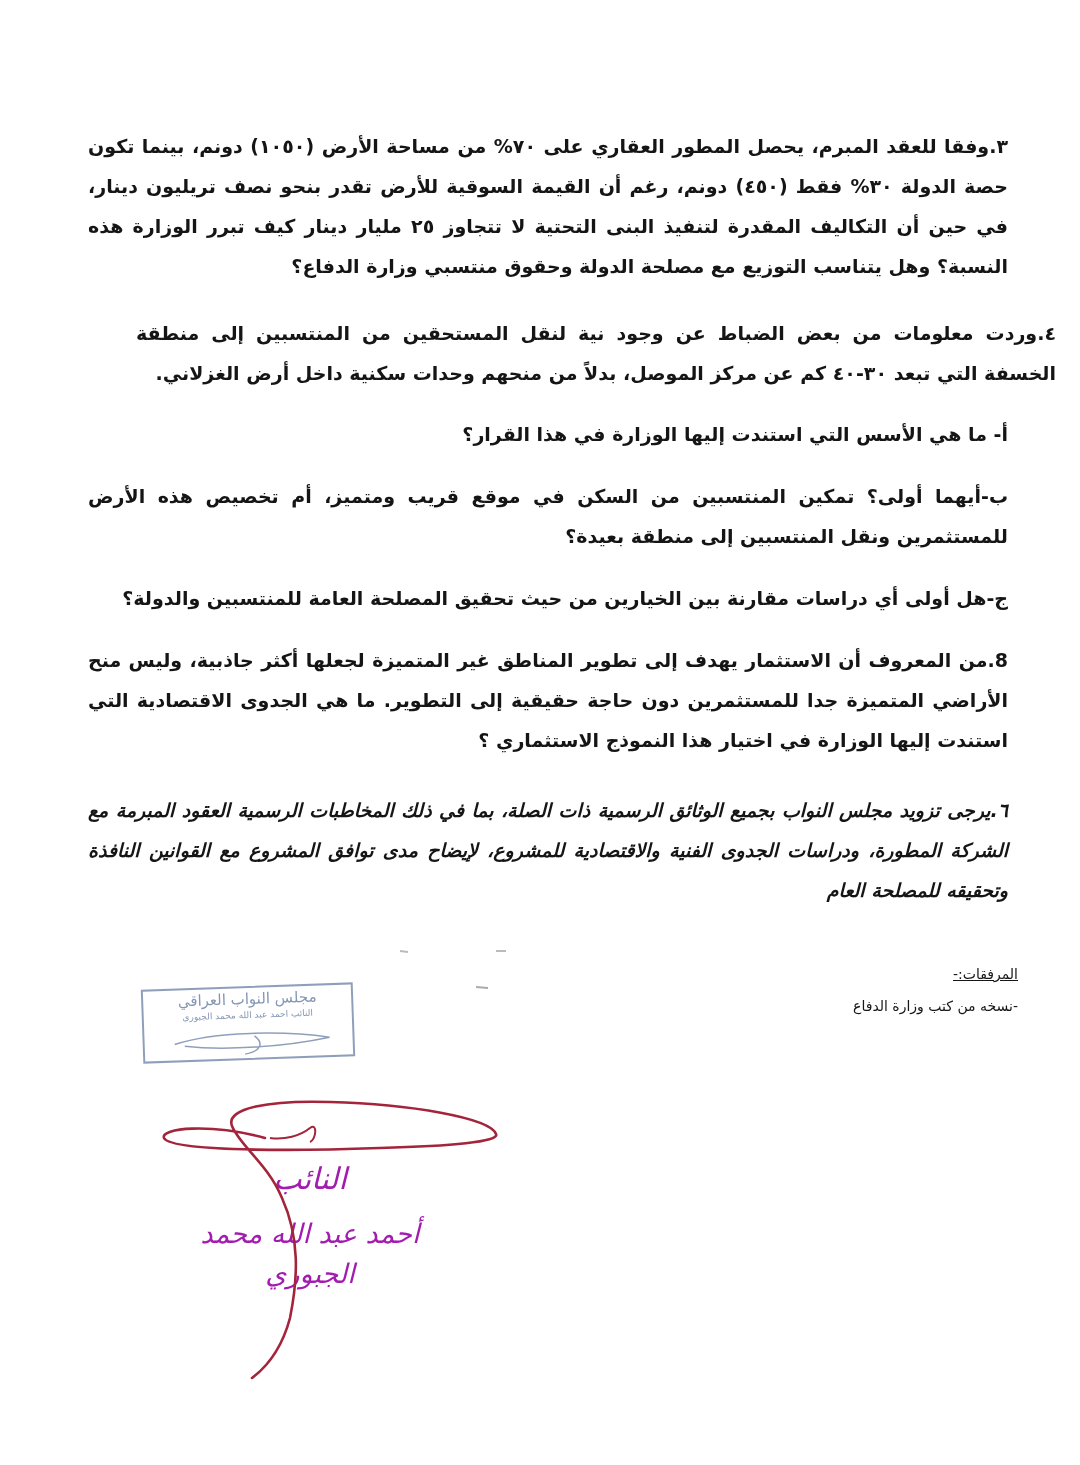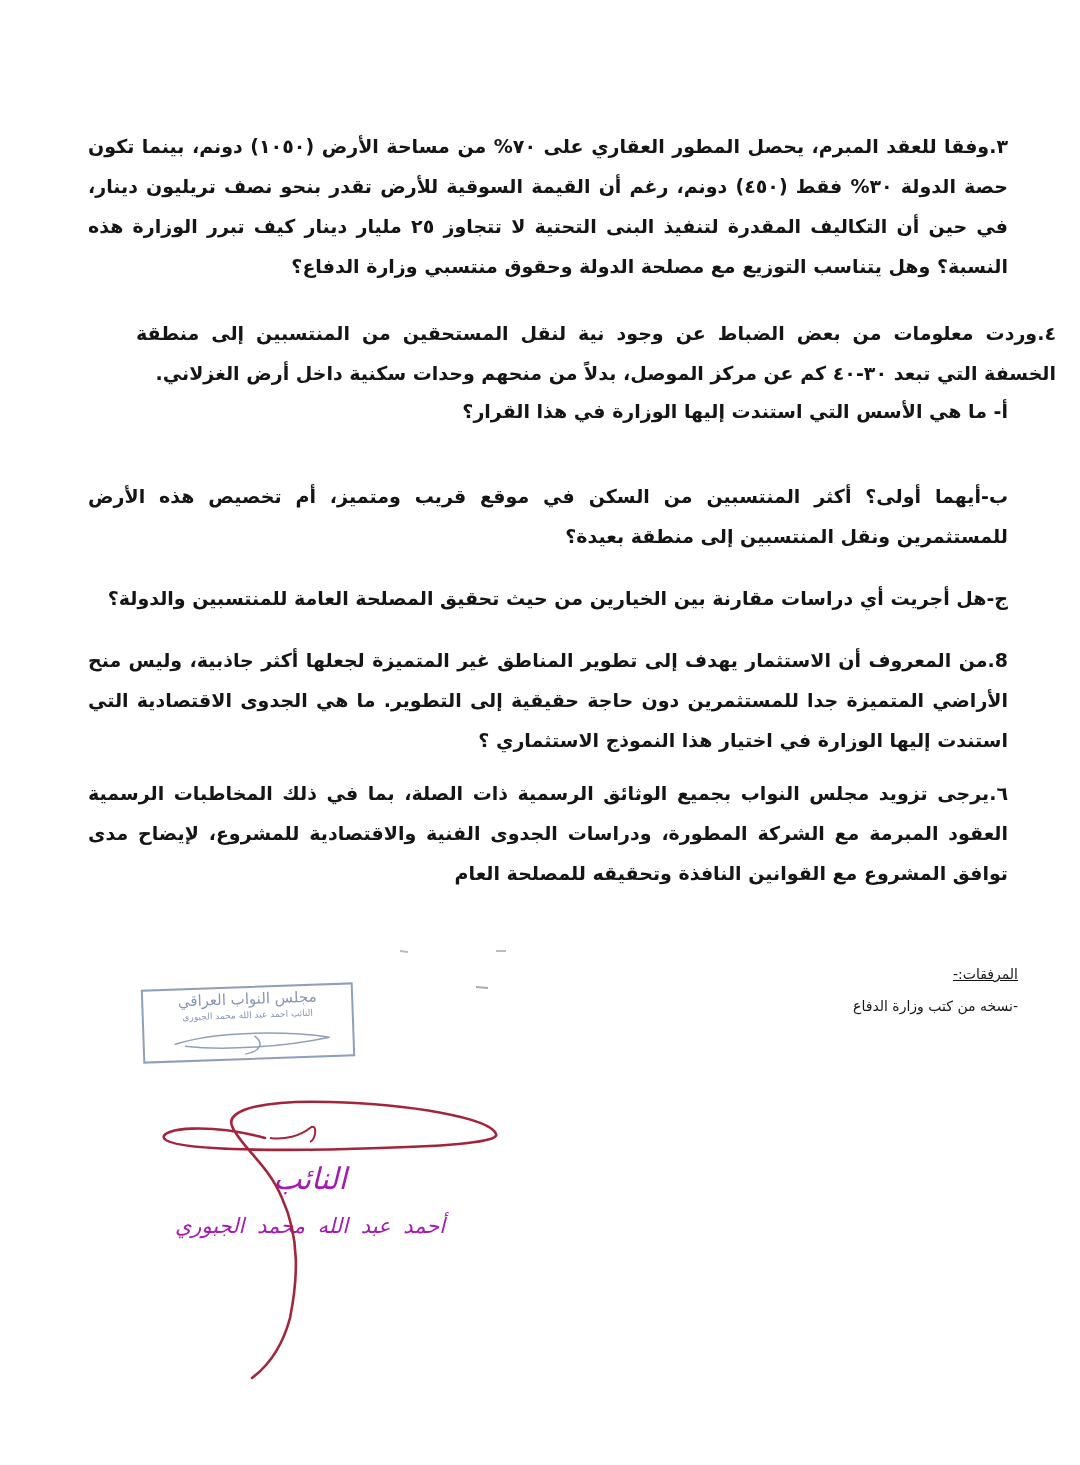--- a/index.html
+++ b/index.html
@@ -28,25 +28,25 @@
       font-size: 19px;
       line-height: 40px;
       color: #151515;
     }
     .para {
       margin: 0;
       padding: 0;
     }
     #p3 { top: 126px; }
     #p4 { top: 313px; margin-left: 48px; }
-    #pA { top: 391px; }
+    #pA { top: 414px; }
     #pB { top: 476px; }
     #pC { top: 578px; }
     #p5 { top: 640px; }
-    #p6 { top: 773px; }
+    #p6 { top: 790px; font-style: italic; }
     .para { position: absolute; left: 0; width: 920px; }
 
     .attachments {
       position: absolute;
       right: 62px;
       top: 966px;
       direction: rtl;
       text-align: right;
       font-weight: normal;
       font-size: 14px;
@@ -99,25 +99,24 @@
       color: #a21caf;
     }
     .signature-block .sig-role {
       display: block;
       font-size: 30px;
       font-style: italic;
       line-height: 38px;
     }
     .signature-block .sig-name {
       display: block;
-      font-size: 21px;
+      font-size: 27px;
       font-style: italic;
       line-height: 40px;
-      margin-top: 10px;
-      font-family: Liberation Mono, monospace;
+      margin-top: 16px;
     }
     .red-signature {
       position: absolute;
       left: 150px;
       top: 1098px;
       width: 370px;
       height: 300px;
       pointer-events: none;
     }
     .scan-marks {
@@ -128,22 +127,22 @@
   </style>
 </head>
 <body>
 
 <div class="page">
 
   <div class="body-text">
     <p class="para" id="p3">٣.وفقا للعقد المبرم، يحصل المطور العقاري على ٧٠% من مساحة الأرض (١٠٥٠) دونم، بينما تكون حصة الدولة ٣٠% فقط (٤٥٠) دونم، رغم أن القيمة السوقية للأرض تقدر بنحو نصف تريليون دينار، في حين أن التكاليف المقدرة لتنفيذ البنى التحتية لا تتجاوز ٢٥ مليار دينار كيف تبرر الوزارة هذه النسبة؟ وهل يتناسب التوزيع مع مصلحة الدولة وحقوق منتسبي وزارة الدفاع؟</p>
     <p class="para" id="p4">٤.وردت معلومات من بعض الضباط عن وجود نية لنقل المستحقين من المنتسبين إلى منطقة الخسفة التي تبعد ٣٠-٤٠ كم عن مركز الموصل، بدلاً من منحهم وحدات سكنية داخل أرض الغزلاني.</p>
     <p class="para" id="pA">أ- ما هي الأسس التي استندت إليها الوزارة في هذا القرار؟</p>
-    <p class="para" id="pB">ب-أيهما أولى؟ أكثر المنتسبين من السكن في موقع قريب ومتميز، أم تخصيص هذه الأرض للمستثمرين ونقل المنتسبين إلى منطقة بعيدة؟</p>
-    <p class="para" id="pC">ج-هل أجريت أي دراسات مقارنة بين الخيارين من حيث تحقيق المصلحة العامة للمنتسبين والدولة؟</p>
+    <p class="para" id="pB">ب-أيهما أولى؟ تمكين المنتسبين من السكن في موقع قريب ومتميز، أم تخصيص هذه الأرض للمستثمرين ونقل المنتسبين إلى منطقة بعيدة؟</p>
+    <p class="para" id="pC">ج-هل أولى أي دراسات مقارنة بين الخيارين من حيث تحقيق المصلحة العامة للمنتسبين والدولة؟</p>
     <p class="para" id="p5">8.من المعروف أن الاستثمار يهدف إلى تطوير المناطق غير المتميزة لجعلها أكثر جاذبية، وليس منح الأراضي المتميزة جدا للمستثمرين دون حاجة حقيقية إلى التطوير. ما هي الجدوى الاقتصادية التي استندت إليها الوزارة في اختيار هذا النموذج الاستثماري ؟</p>
     <p class="para" id="p6">٦.يرجى تزويد مجلس النواب بجميع الوثائق الرسمية ذات الصلة، بما في ذلك المخاطبات الرسمية العقود المبرمة مع الشركة المطورة، ودراسات الجدوى الفنية والاقتصادية للمشروع، لإيضاح مدى توافق المشروع مع القوانين النافذة وتحقيقه للمصلحة العام</p>
   </div>
 
   <svg class="scan-marks" width="200" height="60">
     <line x1="20" y1="16" x2="28" y2="17" stroke="#bbbbbb" stroke-width="2"></line>
     <line x1="116" y1="16" x2="126" y2="16" stroke="#bbbbbb" stroke-width="2"></line>
     <line x1="96" y1="52" x2="108" y2="53" stroke="#aaaaaa" stroke-width="2"></line>
   </svg>
 

